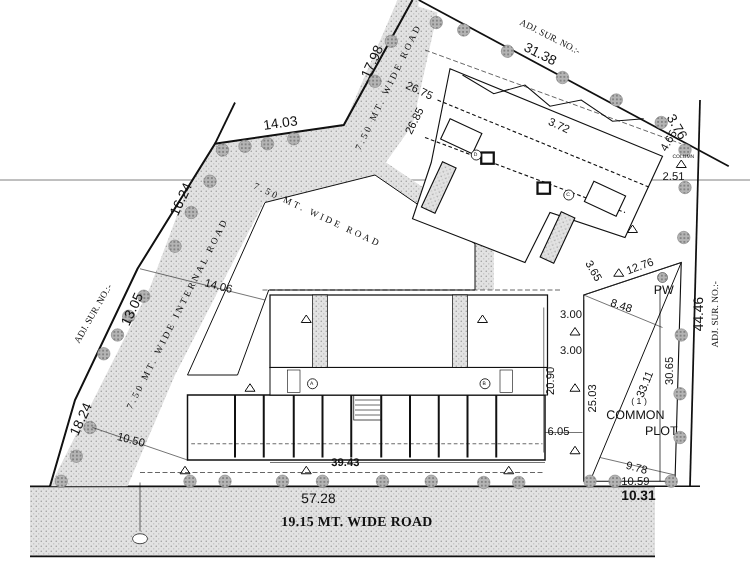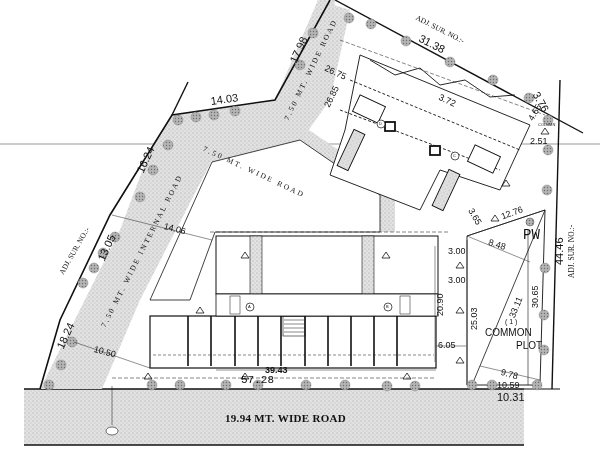--- a/index.html
+++ b/index.html
@@ -176,40 +176,40 @@
     <line x1="480" y1="366" x2="540" y2="380"></line>
     <line x1="74" y1="342" x2="150" y2="368"></line>
     <line x1="112" y1="215" x2="212" y2="240"></line>
     <line x1="216" y1="370" x2="436" y2="370"></line>
   </g>
 
   <line x1="112" y1="386" x2="112" y2="425" stroke="#111" stroke-width="0.5"></line>
   <ellipse cx="112" cy="431" rx="6" ry="4" fill="#fff" stroke="#111" stroke-width="0.6"></ellipse>
 </svg>
 
-<div class="lbl road-title" style="left:225px;top:413px;">19.94 MT. WIDE ROAD</div>
-<div class="lbl dim-lg" style="left:241px;top:375px;font-family:Liberation Mono, monospace;">57.28</div>
+<div class="lbl road-title" style="left:225px;top:413px;">19.15 MT. WIDE ROAD</div>
+<div class="lbl dim-lg" style="left:241px;top:394px;">57.28</div>
 
 <div class="lbl road-int" style="left:100px;top:325px;transform:rotate(-63deg);">7.50 MT. WIDE INTERNAL ROAD</div>
 <div class="lbl road-int" style="left:205px;top:145px;transform:rotate(25deg);">7.50 MT. WIDE ROAD</div>
 <div class="lbl road-int" style="left:283px;top:118px;transform:rotate(-64deg);">7.50 MT. WIDE ROAD</div>
 
 <div class="lbl adj" style="left:418px;top:14px;transform:rotate(27deg);">ADJ. SUR. NO.:-</div>
 <div class="lbl adj" style="left:58px;top:272px;transform:rotate(-60deg);">ADJ. SUR. NO.:-</div>
 <div class="lbl adj" style="left:568px;top:278px;transform:rotate(-90deg);">ADJ. SUR. NO.:-</div>
 
 <div class="lbl dim-lg" style="left:210px;top:96px;transform:rotate(-8deg);">14.03</div>
 <div class="lbl dim-lg" style="left:288px;top:60px;transform:rotate(-65deg);">17.98</div>
 <div class="lbl dim-lg" style="left:422px;top:33px;transform:rotate(27deg);">31.38</div>
 <div class="lbl dim-lg" style="left:540px;top:90px;transform:rotate(60deg);">3.76</div>
 <div class="lbl dim-lg" style="left:554px;top:265px;transform:rotate(-90deg);">44.46</div>
 <div class="lbl dim-lg" style="left:135px;top:170px;transform:rotate(-65deg);">16.24</div>
 <div class="lbl dim-lg" style="left:96px;top:258px;transform:rotate(-65deg);">13.05</div>
 <div class="lbl dim-lg" style="left:55px;top:346px;transform:rotate(-65deg);">18.24</div>
-<div class="lbl dim-lg" style="left:497px;top:392px;">10.31</div>
+<div class="lbl dim-lg" style="left:497px;top:392px;font-weight:bold;">10.31</div>
 
 <div class="lbl dim" style="left:327px;top:64px;transform:rotate(25deg);">26.75</div>
 <div class="lbl dim" style="left:323px;top:105px;transform:rotate(-64deg);">26.85</div>
 <div class="lbl dim" style="left:441px;top:93px;transform:rotate(25deg);">3.72</div>
 <div class="lbl dim" style="left:527px;top:118px;transform:rotate(-60deg);">4.65</div>
 <div class="lbl dim" style="left:530px;top:137px;">2.51</div>
 <div class="lbl dim" style="left:474px;top:207px;transform:rotate(60deg);">3.65</div>
 <div class="lbl dim" style="left:500px;top:213px;transform:rotate(-20deg);">12.76</div>
 <div class="lbl dim" style="left:490px;top:238px;transform:rotate(18deg);">8.48</div>
 <div class="lbl dim" style="left:165px;top:222px;transform:rotate(15deg);">14.06</div>
@@ -222,18 +222,18 @@
 <div class="lbl dim" style="left:438px;top:341px;">6.05</div>
 <div class="lbl dim" style="left:508px;top:316px;transform:rotate(-68deg);">33.11</div>
 <div class="lbl dim" style="left:531px;top:308px;transform:rotate(-90deg);">30.65</div>
 <div class="lbl dim" style="left:502px;top:368px;transform:rotate(15deg);">9.78</div>
 <div class="lbl dim" style="left:497px;top:381px;">10.59</div>
 
 <div class="lbl plot" style="left:505px;top:318px;font-size:7px;">( 1 )</div>
 <div class="lbl plot" style="left:485px;top:328px;">COMMON</div>
 <div class="lbl plot" style="left:516px;top:341px;">PLOT</div>
 
-<div class="lbl" style="left:523px;top:228px;font-size:14px;font-family:Liberation Mono, monospace;">PW</div>
+<div class="lbl" style="left:523px;top:228px;font-size:10px;">PW</div>
 <div class="lbl tiny" style="left:248px;top:305px;">A</div>
 <div class="lbl tiny" style="left:386px;top:305px;">B</div>
 <div class="lbl tiny" style="left:453px;top:154px;">C</div>
 <div class="lbl tiny" style="left:379px;top:122px;">D</div>
 <div class="lbl tiny" style="left:538px;top:123px;">COLUMN</div>
 
 </body></html>

